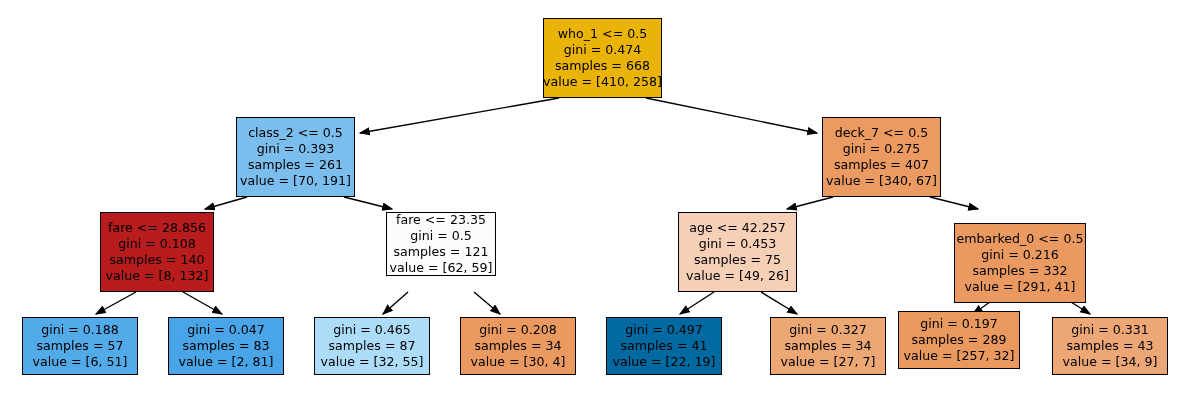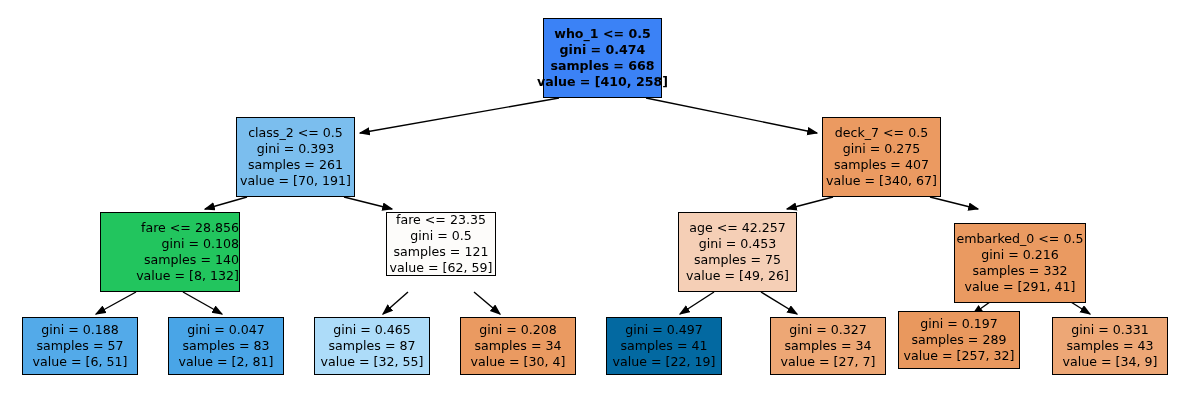--- a/index.html
+++ b/index.html
@@ -62,33 +62,33 @@
         <line x1="474" y1="292" x2="500" y2="314" stroke="#000000" stroke-width="1.4" marker-end="url(#arrowhead)"></line>
         <line x1="833" y1="197" x2="787" y2="209" stroke="#000000" stroke-width="1.4" marker-end="url(#arrowhead)"></line>
         <line x1="930" y1="197" x2="978" y2="209" stroke="#000000" stroke-width="1.4" marker-end="url(#arrowhead)"></line>
         <line x1="714" y1="292" x2="680" y2="314" stroke="#000000" stroke-width="1.4" marker-end="url(#arrowhead)"></line>
         <line x1="761" y1="292" x2="797" y2="314" stroke="#000000" stroke-width="1.4" marker-end="url(#arrowhead)"></line>
         <line x1="1004" y1="292" x2="973" y2="314" stroke="#000000" stroke-width="1.4" marker-end="url(#arrowhead)"></line>
         <line x1="1055" y1="292" x2="1090" y2="314" stroke="#000000" stroke-width="1.4" marker-end="url(#arrowhead)"></line>
       </g>
   </svg>
   <div id="node-layer">
-      <div class="node" style="left: 543px; top: 18px; width: 119px; height: 80px; background: #3b82f6; font-weight: bold;">
+      <div class="node" style="left: 543px; top: 18px; width: 119px; height: 80px; background: #eab308;">
         <span class="line">who_1 &lt;= 0.5</span>
         <span class="line">gini = 0.474</span>
         <span class="line">samples = 668</span>
         <span class="line">value = [410, 258]</span>
       </div>
       <div class="node" style="left: 236px; top: 117px; width: 119px; height: 80px; background: rgb(123, 190, 238);">
         <span class="line">class_2 &lt;= 0.5</span>
         <span class="line">gini = 0.393</span>
         <span class="line">samples = 261</span>
         <span class="line">value = [70, 191]</span>
       </div>
-      <div class="node" style="left: 100px; top: 212px; width: 140px; height: 80px; background: #22c55e; align-items: flex-end;">
+      <div class="node" style="left: 100px; top: 212px; width: 114px; height: 80px; background: #b91c1c;">
         <span class="line">fare &lt;= 28.856</span>
         <span class="line">gini = 0.108</span>
         <span class="line">samples = 140</span>
         <span class="line">value = [8, 132]</span>
       </div>
       <div class="node" style="left: 22px; top: 317px; width: 116px; height: 58px; background: rgb(83, 170, 233);">
         <span class="line">gini = 0.188</span>
         <span class="line">samples = 57</span>
         <span class="line">value = [6, 51]</span>
       </div>

